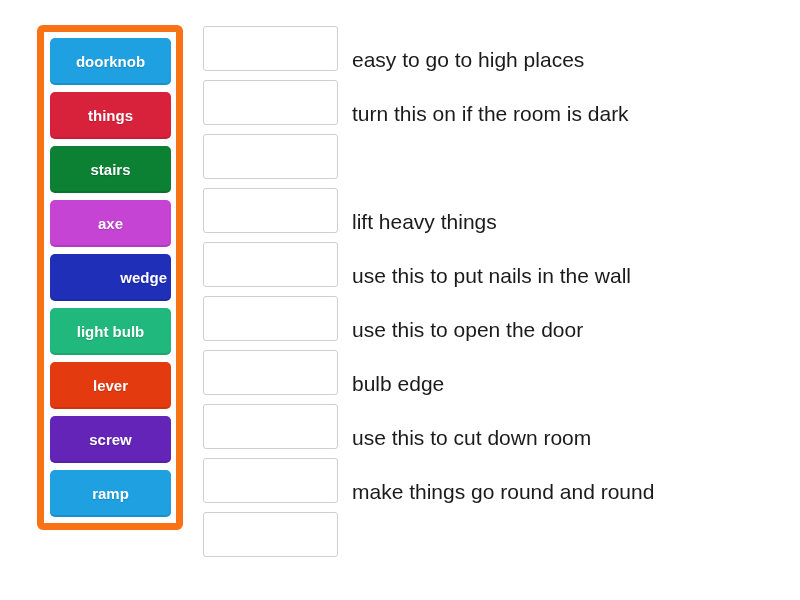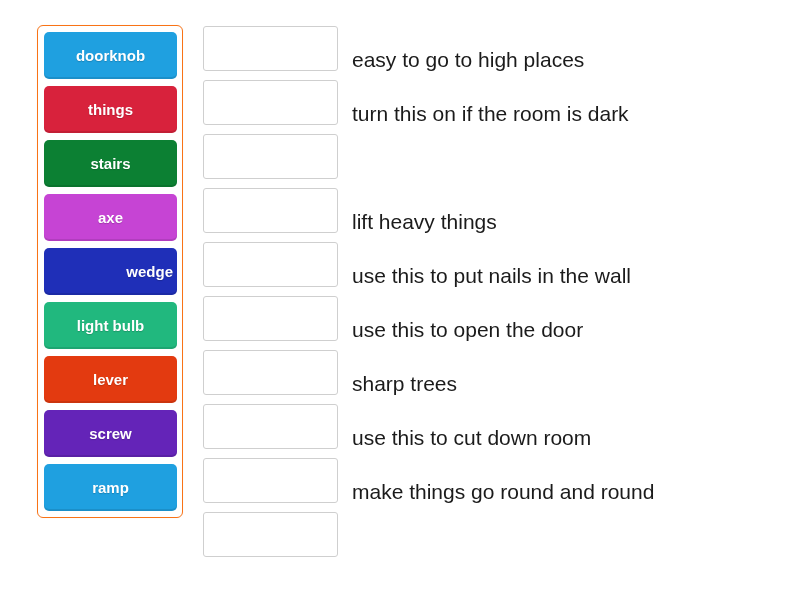--- a/index.html
+++ b/index.html
@@ -22,21 +22,21 @@
     display: flex;
     align-items: flex-start;
   }
 
   
   .tiles-panel {
     margin-top: 25px;
     margin-left: 37px;
     width: 146px;
     box-sizing: border-box;
-    border: 1px solid #f97316;
+    border: 7px solid #f97316;
     border-radius: 6px;
     background: #ffffff;
     padding: 6px 5px 6px 6px;
     display: flex;
     flex-direction: column;
     gap: 7px;
     box-shadow: 0 0 2px rgba(0,0,0,0.04);
   }
 
   .tile {
@@ -148,21 +148,21 @@
     <div class="row">
       <div class="dropbox"></div>
       <div class="definition">use this to put nails in the wall</div>
     </div>
     <div class="row">
       <div class="dropbox"></div>
       <div class="definition">use this to open the door</div>
     </div>
     <div class="row">
       <div class="dropbox"></div>
-      <div class="definition">sharp trees</div>
+      <div class="definition">bulb edge</div>
     </div>
     <div class="row">
       <div class="dropbox"></div>
       <div class="definition">use this to cut down room</div>
     </div>
     <div class="row">
       <div class="dropbox"></div>
       <div class="definition">make things go round and round</div>
     </div>
     <div class="row">

